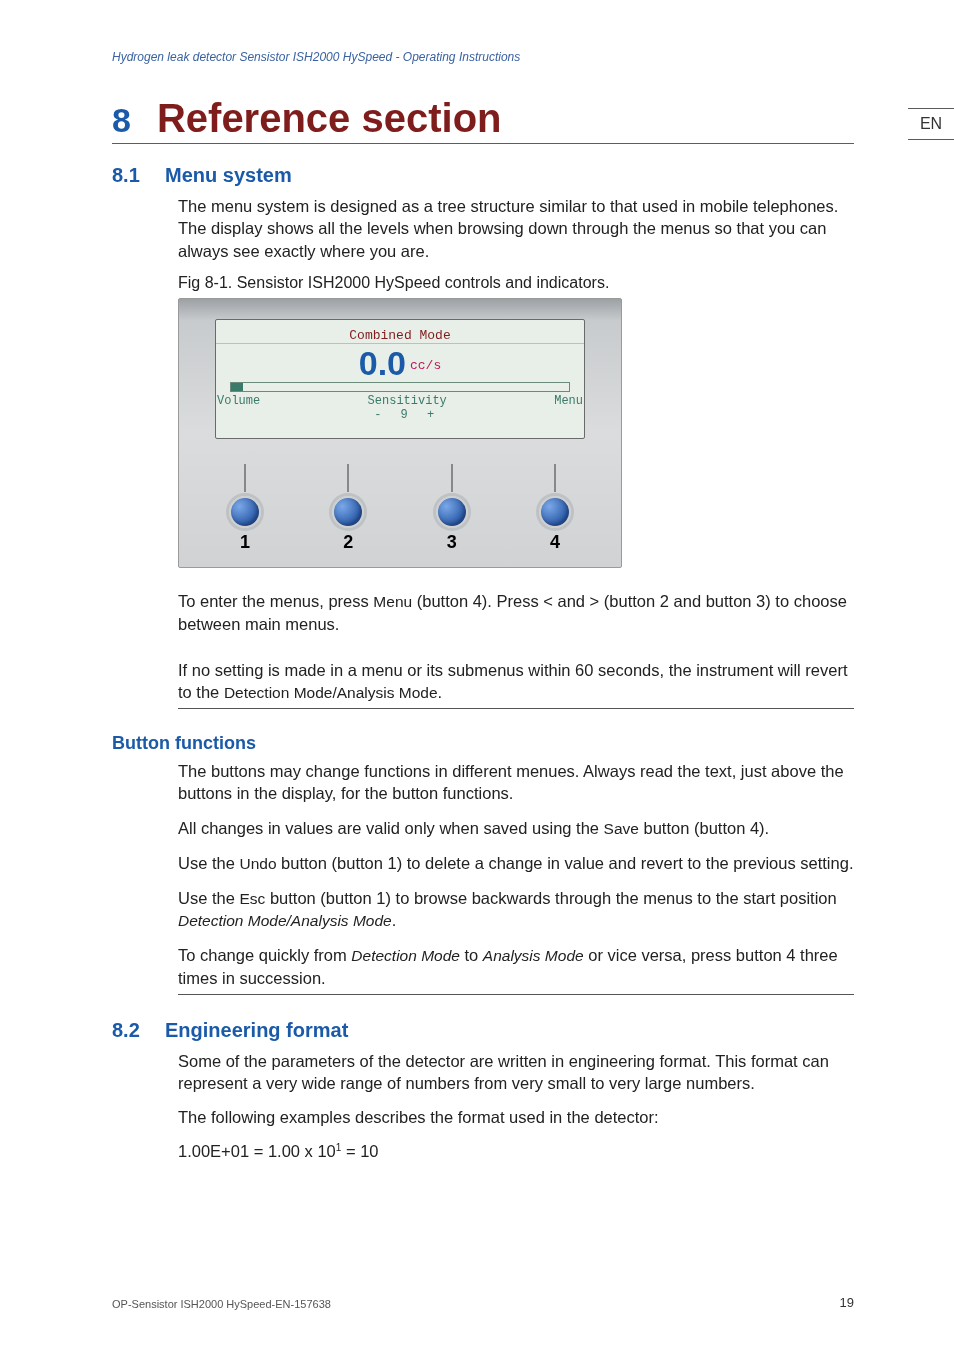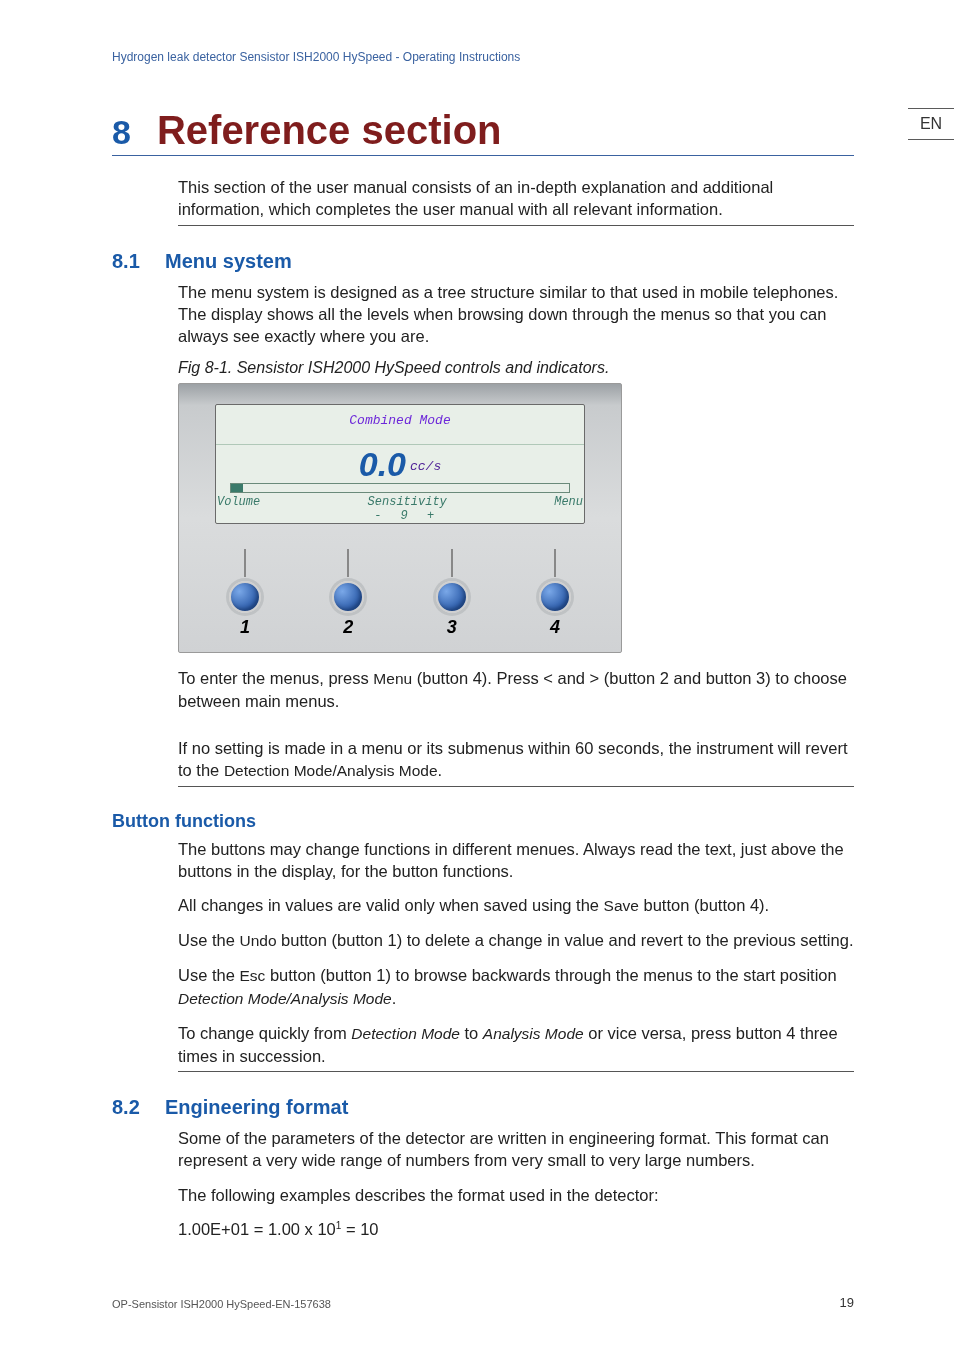--- a/index.html
+++ b/index.html
@@ -11,21 +11,22 @@
     background: #fff;
     position: relative;
     color: #222;
   }
   .page {
     padding: 50px 100px 0 112px;
   }
   .header-line {
     color: #3a62a0;
     font-size: 12px;
-    margin-bottom: 44px;
+    margin-bottom: 32px;
+    font-style: italic;
   }
   .header-line .sep { color: #3a62a0; }
   .lang-tab {
     position: absolute;
     right: 0;
     top: 108px;
     width: 46px;
     text-align: center;
     font-size: 16px;
     color: #333;
@@ -90,22 +91,21 @@
     margin-bottom: 12px;
   }
   p.body.nomb { margin-bottom: 0; }
   .menu-literal { font-family: inherit; font-size: 15.5px; }
   .italic { font-style: italic; }
   .sup { font-size: 10px; vertical-align: super; }
 
   
   .figure {
     width: 515px;
-    margin: 8px 0 14px 0;
-    font-style: italic;
+    margin: 8px 0 22px 0;
   }
   .figcap {
     font-size: 16px;
     margin-bottom: 6px;
   }
   .device {
     width: 444px;
     height: 270px;
     background: linear-gradient(#9ca1a5, #c8cbcd 8%, #dadcdd 50%, #d0d2d4);
     border: 1px solid #9a9a9a;
@@ -120,37 +120,37 @@
     border: 1px solid #6a6a6a;
     border-radius: 2px;
     font-family: "Courier New", monospace;
     color: #3a6a5a;
     overflow: hidden;
   }
   .screen-line1 {
     text-align: center;
     font-size: 13px;
     margin-top: 8px;
-    color: #6d28d9;
+    color: #7f1d1d;
     border-bottom: 1px solid #b0c8b8;
-    padding-bottom: 16px;
+    padding-bottom: 0;
   }
   .screen-big {
     text-align: center;
     color: #1a5aa8;
     font-size: 34px;
     font-weight: 700;
     font-family: "Segoe UI", Arial, sans-serif;
     line-height: 1;
     margin-top: 2px;
   }
   .screen-big .unit {
     font-size: 13px;
     font-family: "Courier New", monospace;
-    color: #4c1d95;
+    color: #be185d;
     font-weight: normal;
     margin-left: 4px;
     vertical-align: 6px;
   }
   .screen-bar-row {
     display:flex;
     padding: 0 14px;
     margin-top: 2px;
   }
   .screen-bar {
@@ -232,23 +232,20 @@
     <span>Hydrogen leak detector Sensistor ISH2000 HySpeed</span><span class="sep"> - </span><span>Operating Instructions</span>
   </div>
 
   <div class="lang-tab">EN</div>
 
   <div class="chapter-row">
     <div class="chapter-num">8</div>
     <div class="chapter-title">Reference section</div>
   </div>
 
-  <div class="indent-block">
-    <p class="intro">This section of the user manual consists of an in-depth explanation and additional information, which completes the user manual with all relevant information.</p>
-  </div>
 
   <div class="section-row">
     <div class="section-num">8.1</div>
     <div class="section-title">Menu system</div>
   </div>
 
   <div class="indent-block noborder">
     <p class="body">The menu system is designed as a tree structure similar to that used in mobile telephones. The display shows all the levels when browsing down through the menus so that you can always see exactly where you are.</p>
 
     <div class="figure">

